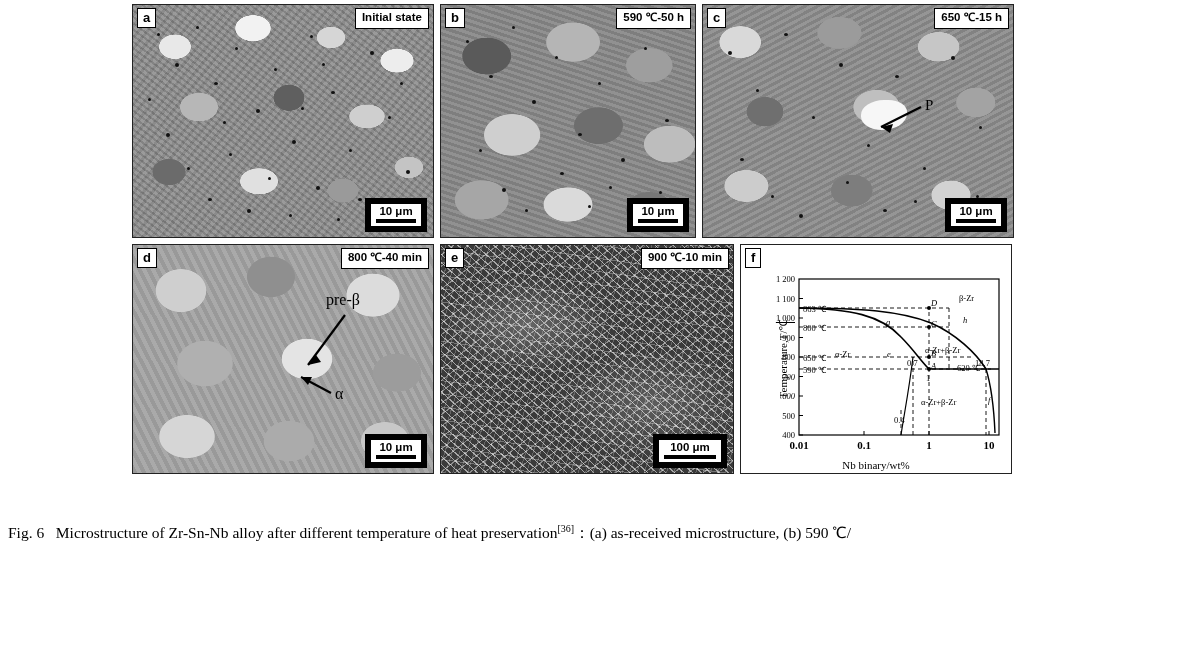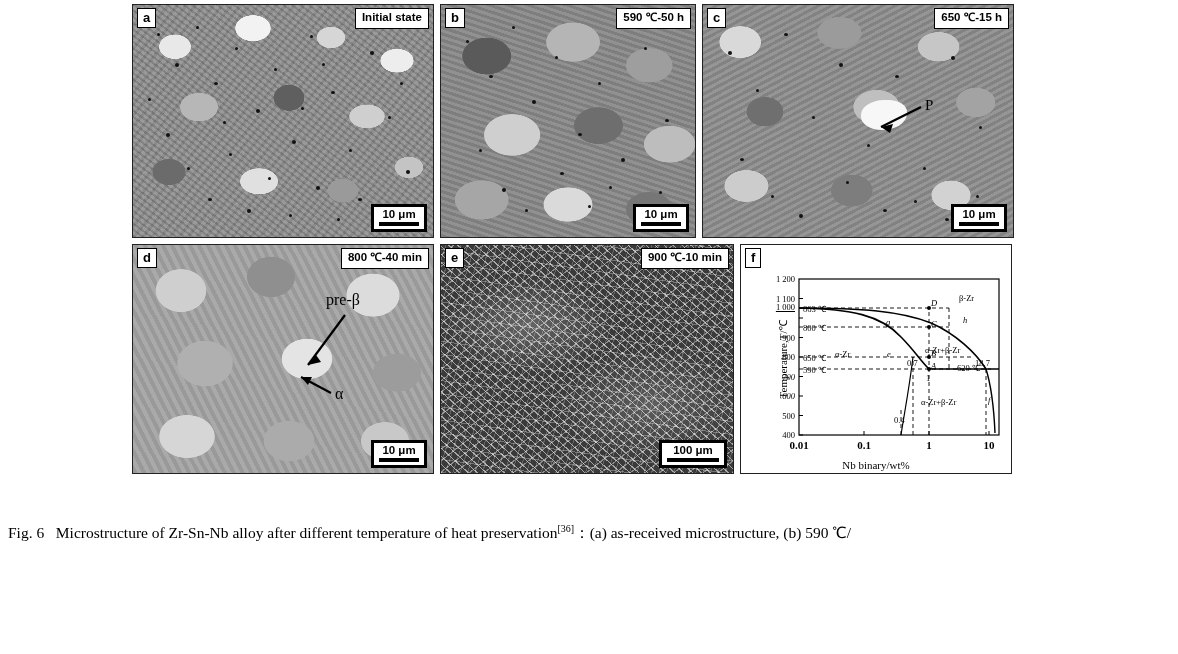--- a/index.html
+++ b/index.html
@@ -50,21 +50,21 @@
     font-size:11.5px;
     font-weight:bold;
     line-height:1;
     padding:3px 6px 4px 6px;
     white-space:nowrap;
   }
   .scalebar{
     position:absolute;
     right:6px;bottom:5px;
     background:#ffffff;
-    border:3px solid #000000;
+    border:6px solid #000000;
     font-family:"Liberation Sans", sans-serif;
     font-size:11.5px;
     font-weight:bold;
     padding:2px 5px 3px 5px;
     line-height:1;
     display:flex;
     flex-direction:column;
     align-items:center;
     gap:2px;
   }
@@ -371,21 +371,21 @@
         <div class="axis-ylabel">Temperature,T/℃</div>
         <div class="axis-xlabel">Nb binary/wt%</div>
 
         <div style="position:absolute;left:14px;top:0;width:40px;height:228px;">
           <div class="ytick" style="top:190px;">400</div>
           <div class="ytick" style="top:170.5px;">500</div>
           <div class="ytick" style="top:151px;font-style:italic;">600</div>
           <div class="ytick" style="top:131.5px;font-style:italic;">700</div>
           <div class="ytick" style="top:112px;">800</div>
           <div class="ytick" style="top:92.5px;">900</div>
-          <div class="ytick" style="top:62px;text-decoration:underline;">1 000</div>
+          <div class="ytick" style="top:73px;text-decoration:underline;">1 000</div>
           <div class="ytick" style="top:53.5px;">1 100</div>
           <div class="ytick" style="top:34px;">1 200</div>
         </div>
 
         <div style="position:absolute;left:0;top:0;width:270px;height:228px;">
           <div class="xtick" style="left:58px;top:194px;">0.01</div>
           <div class="xtick" style="left:123px;top:194px;">0.1</div>
           <div class="xtick" style="left:188px;top:194px;">1</div>
           <div class="xtick" style="left:248px;top:194px;">10</div>
         </div>

